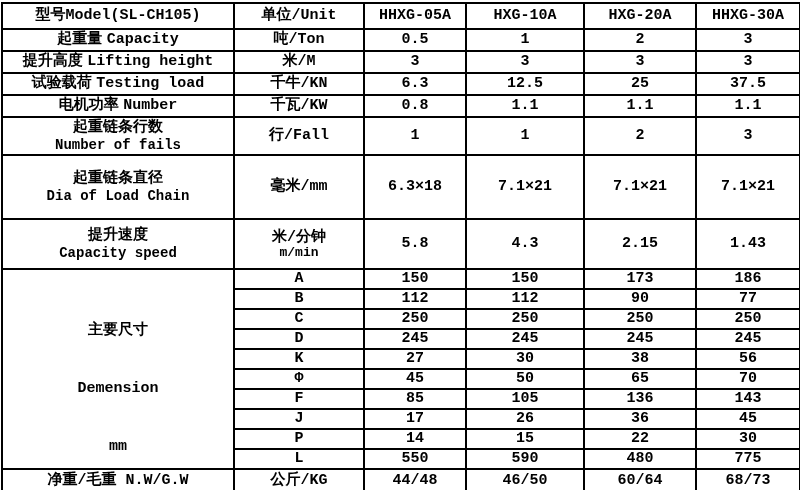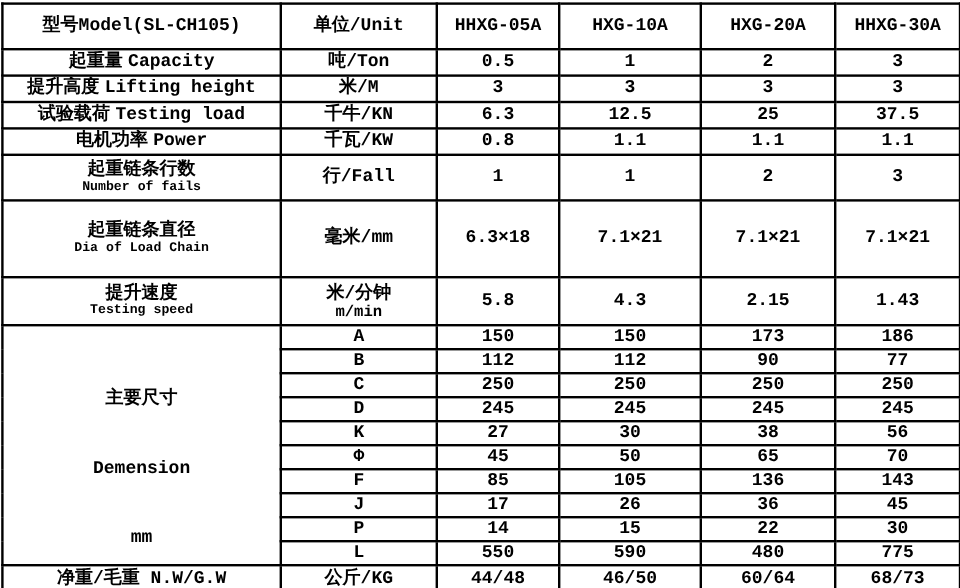--- a/index.html
+++ b/index.html
@@ -4,29 +4,29 @@
 <style>
   * { margin:0; padding:0; box-sizing:border-box; }
   html,body { width:800px; height:490px; background:#fff; }
   body { font-family:"Liberation Mono","DejaVu Sans Mono",monospace; color:#000; }
   .page { width:800px; height:490px; padding:2px 1px 1px 1px; background:#fff; }
   table.spec { border-collapse:collapse; table-layout:fixed; width:798px; height:486px; }
   .c0{width:232px}.c1{width:130px}.c2{width:102px}.c3{width:118px}.c4{width:112px}.c5{width:104px}
   td { border:2px solid #000; text-align:center; vertical-align:middle;
        font-weight:bold; font-size:15px; line-height:1.15; overflow:hidden; padding:0 2px; }
   tr.r-header td { font-size:15px; }
-  tr.r-header { height:38px;margin-top:12px; }
+  tr.r-header { height:26px;margin-top:12px; }
   tr.r-s      { height:22px; }
   tr.r-fails  { height:38px;margin-left:32px; }
   tr.r-dia    { height:64px; }
-  tr.r-speed  { height:40px; }
+  tr.r-speed  { height:50px; }
   tr.r-dim    { height:20px; }
   tr.r-weight { height:24px;padding-left:32px; }
   .cn-line  { display:block; }
-  .en-sub   { display:block; font-size:11px; }
+  .en-sub   { display:block; font-size:14px; }
   .unit-sub { display:block; font-size:13px; line-height:1; }
   .inline-en{ margin-left:0.5ch;text-align:center; }
   .dim-label div { line-height:1.2;margin-top:40px; }
   .dim-value { font-size:15px; }
 </style>
 </head>
 <body>
 
 <div class="page">
   <table class="spec">
@@ -71,21 +71,21 @@
           <td><span>试验载荷</span><span class="inline-en">Testing load</span></td>
           <td>
             <div class="cn-line">千牛/KN</div>
           </td>
           <td><span>6.3</span></td>
           <td><span>12.5</span></td>
           <td><span>25</span></td>
           <td><span>37.5</span></td>
         </tr>
         <tr class="r-s">
-          <td><span>电机功率</span><span class="inline-en">Power</span></td>
+          <td><span>电机功率</span><span class="inline-en">Number</span></td>
           <td>
             <div class="cn-line">千瓦/KW</div>
           </td>
           <td><span>0.8</span></td>
           <td><span>1.1</span></td>
           <td><span>1.1</span></td>
           <td><span>1.1</span></td>
         </tr>
         <tr class="r-fails">
           <td>
@@ -109,21 +109,21 @@
             <div class="cn-line">毫米/mm</div>
           </td>
           <td><span>6.3×18</span></td>
           <td><span>7.1×21</span></td>
           <td><span>7.1×21</span></td>
           <td><span>7.1×21</span></td>
         </tr>
         <tr class="r-speed">
           <td>
             <div class="cn-line">提升速度</div>
-            <div class="en-sub">Testing speed</div>
+            <div class="en-sub">Capacity speed</div>
           </td>
           <td>
             <div class="cn-line">米/分钟</div>
             <div class="unit-sub">m/min</div>
           </td>
           <td><span>5.8</span></td>
           <td><span>4.3</span></td>
           <td><span>2.15</span></td>
           <td><span>1.43</span></td>
         </tr>

